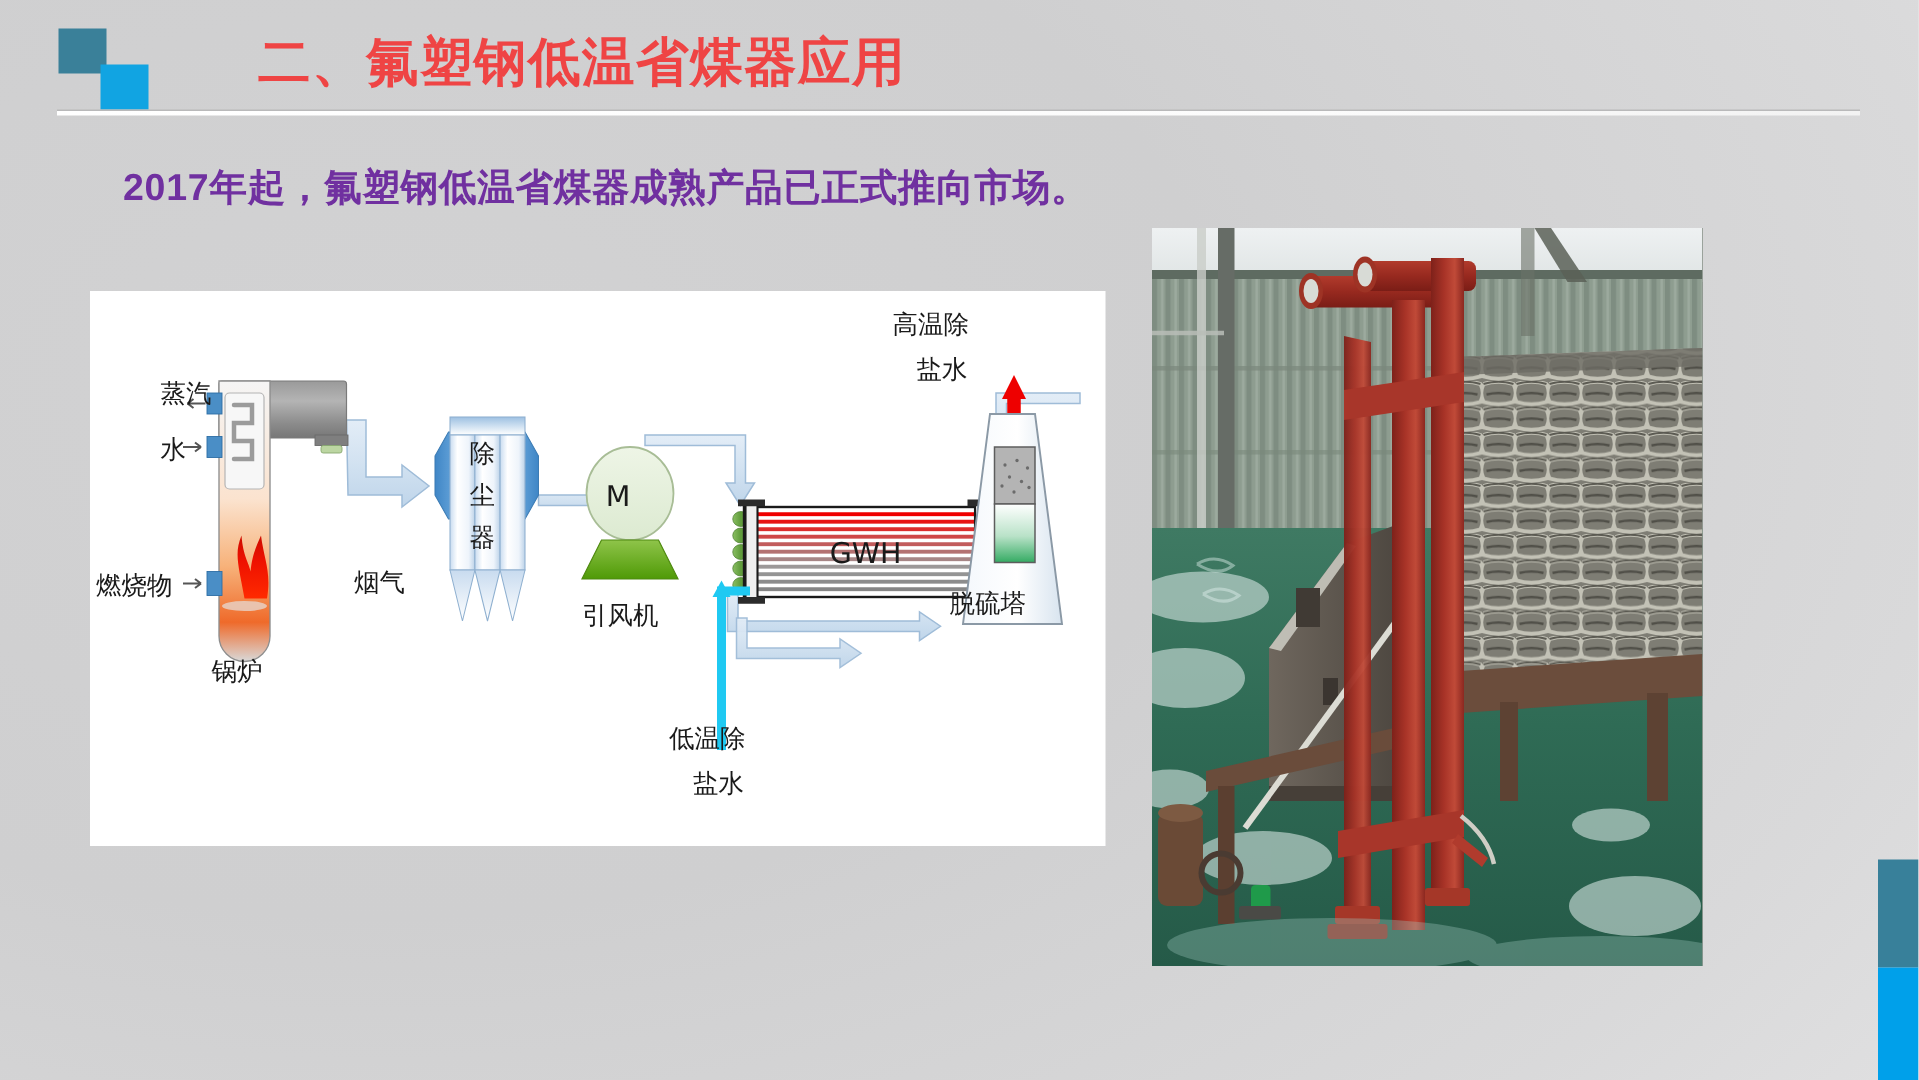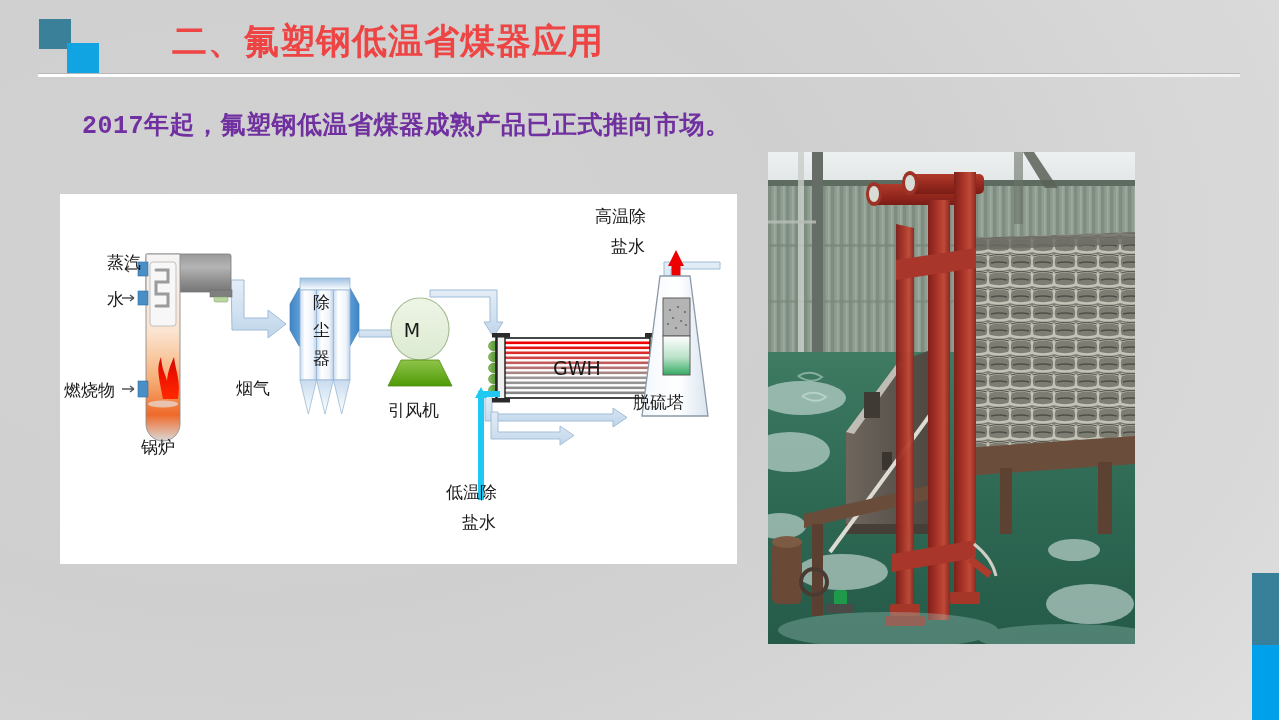--- a/index.html
+++ b/index.html
@@ -28,21 +28,21 @@
   .hr-rule{
     position:absolute;left:38px;top:74px;width:1202px;height:3px;
     background:linear-gradient(to right,#ffffff 0%,#fbfbfb 70%,#f2f2f2 100%);
     box-shadow:0 -1px 0 #b9b9ba;
   }
 
   .subtitle{
     position:absolute;left:82px;top:108px;
     font-size:25px;font-weight:bold;color:#7030a0;
     letter-spacing:0.5px;white-space:nowrap;
-    font-family:Liberation Mono, monospace;
+    font-family:Liberation Sans, sans-serif;
   }
 
   
   .edge-bar{position:absolute;left:1252px;top:573px;width:27px;height:147px;}
   .edge-bar .top{position:absolute;left:0;top:0;width:27px;height:72px;background:#38809a;}
   .edge-bar .bot{position:absolute;left:0;top:72px;width:27px;height:75px;background:#00a0ea;}
 
   
   .diagram-panel{
     position:absolute;left:60px;top:194px;width:677px;height:370px;

